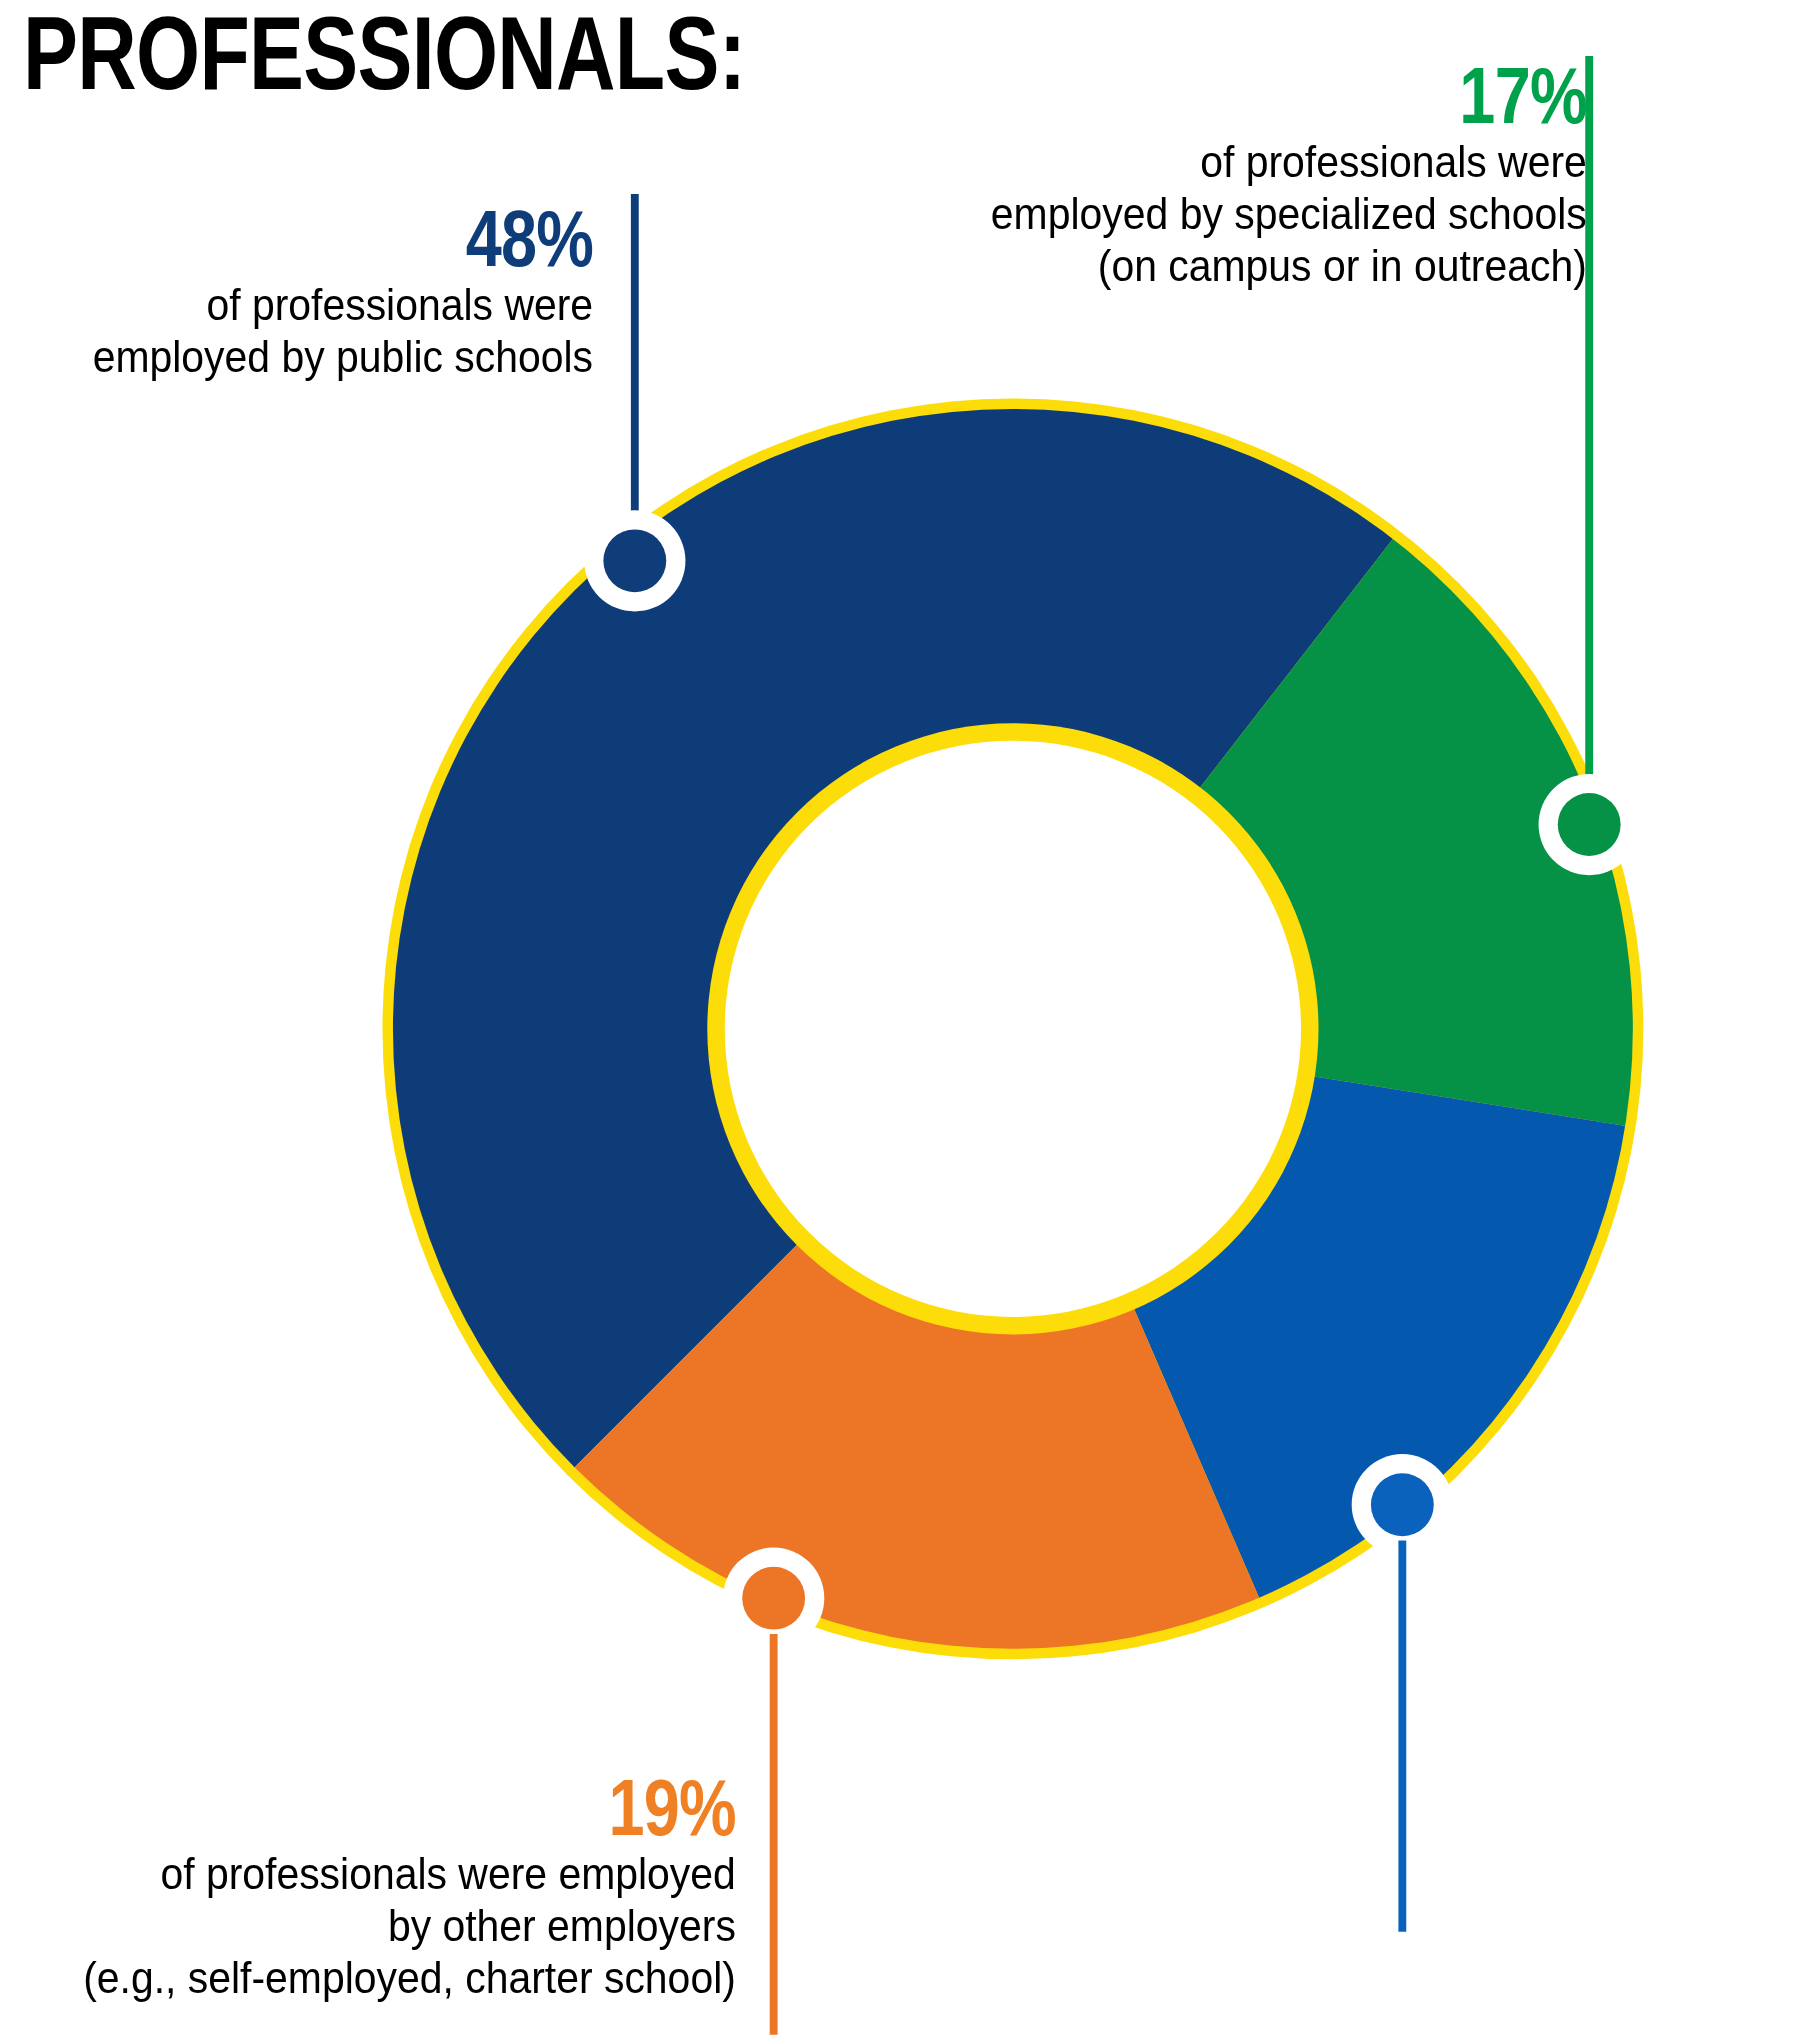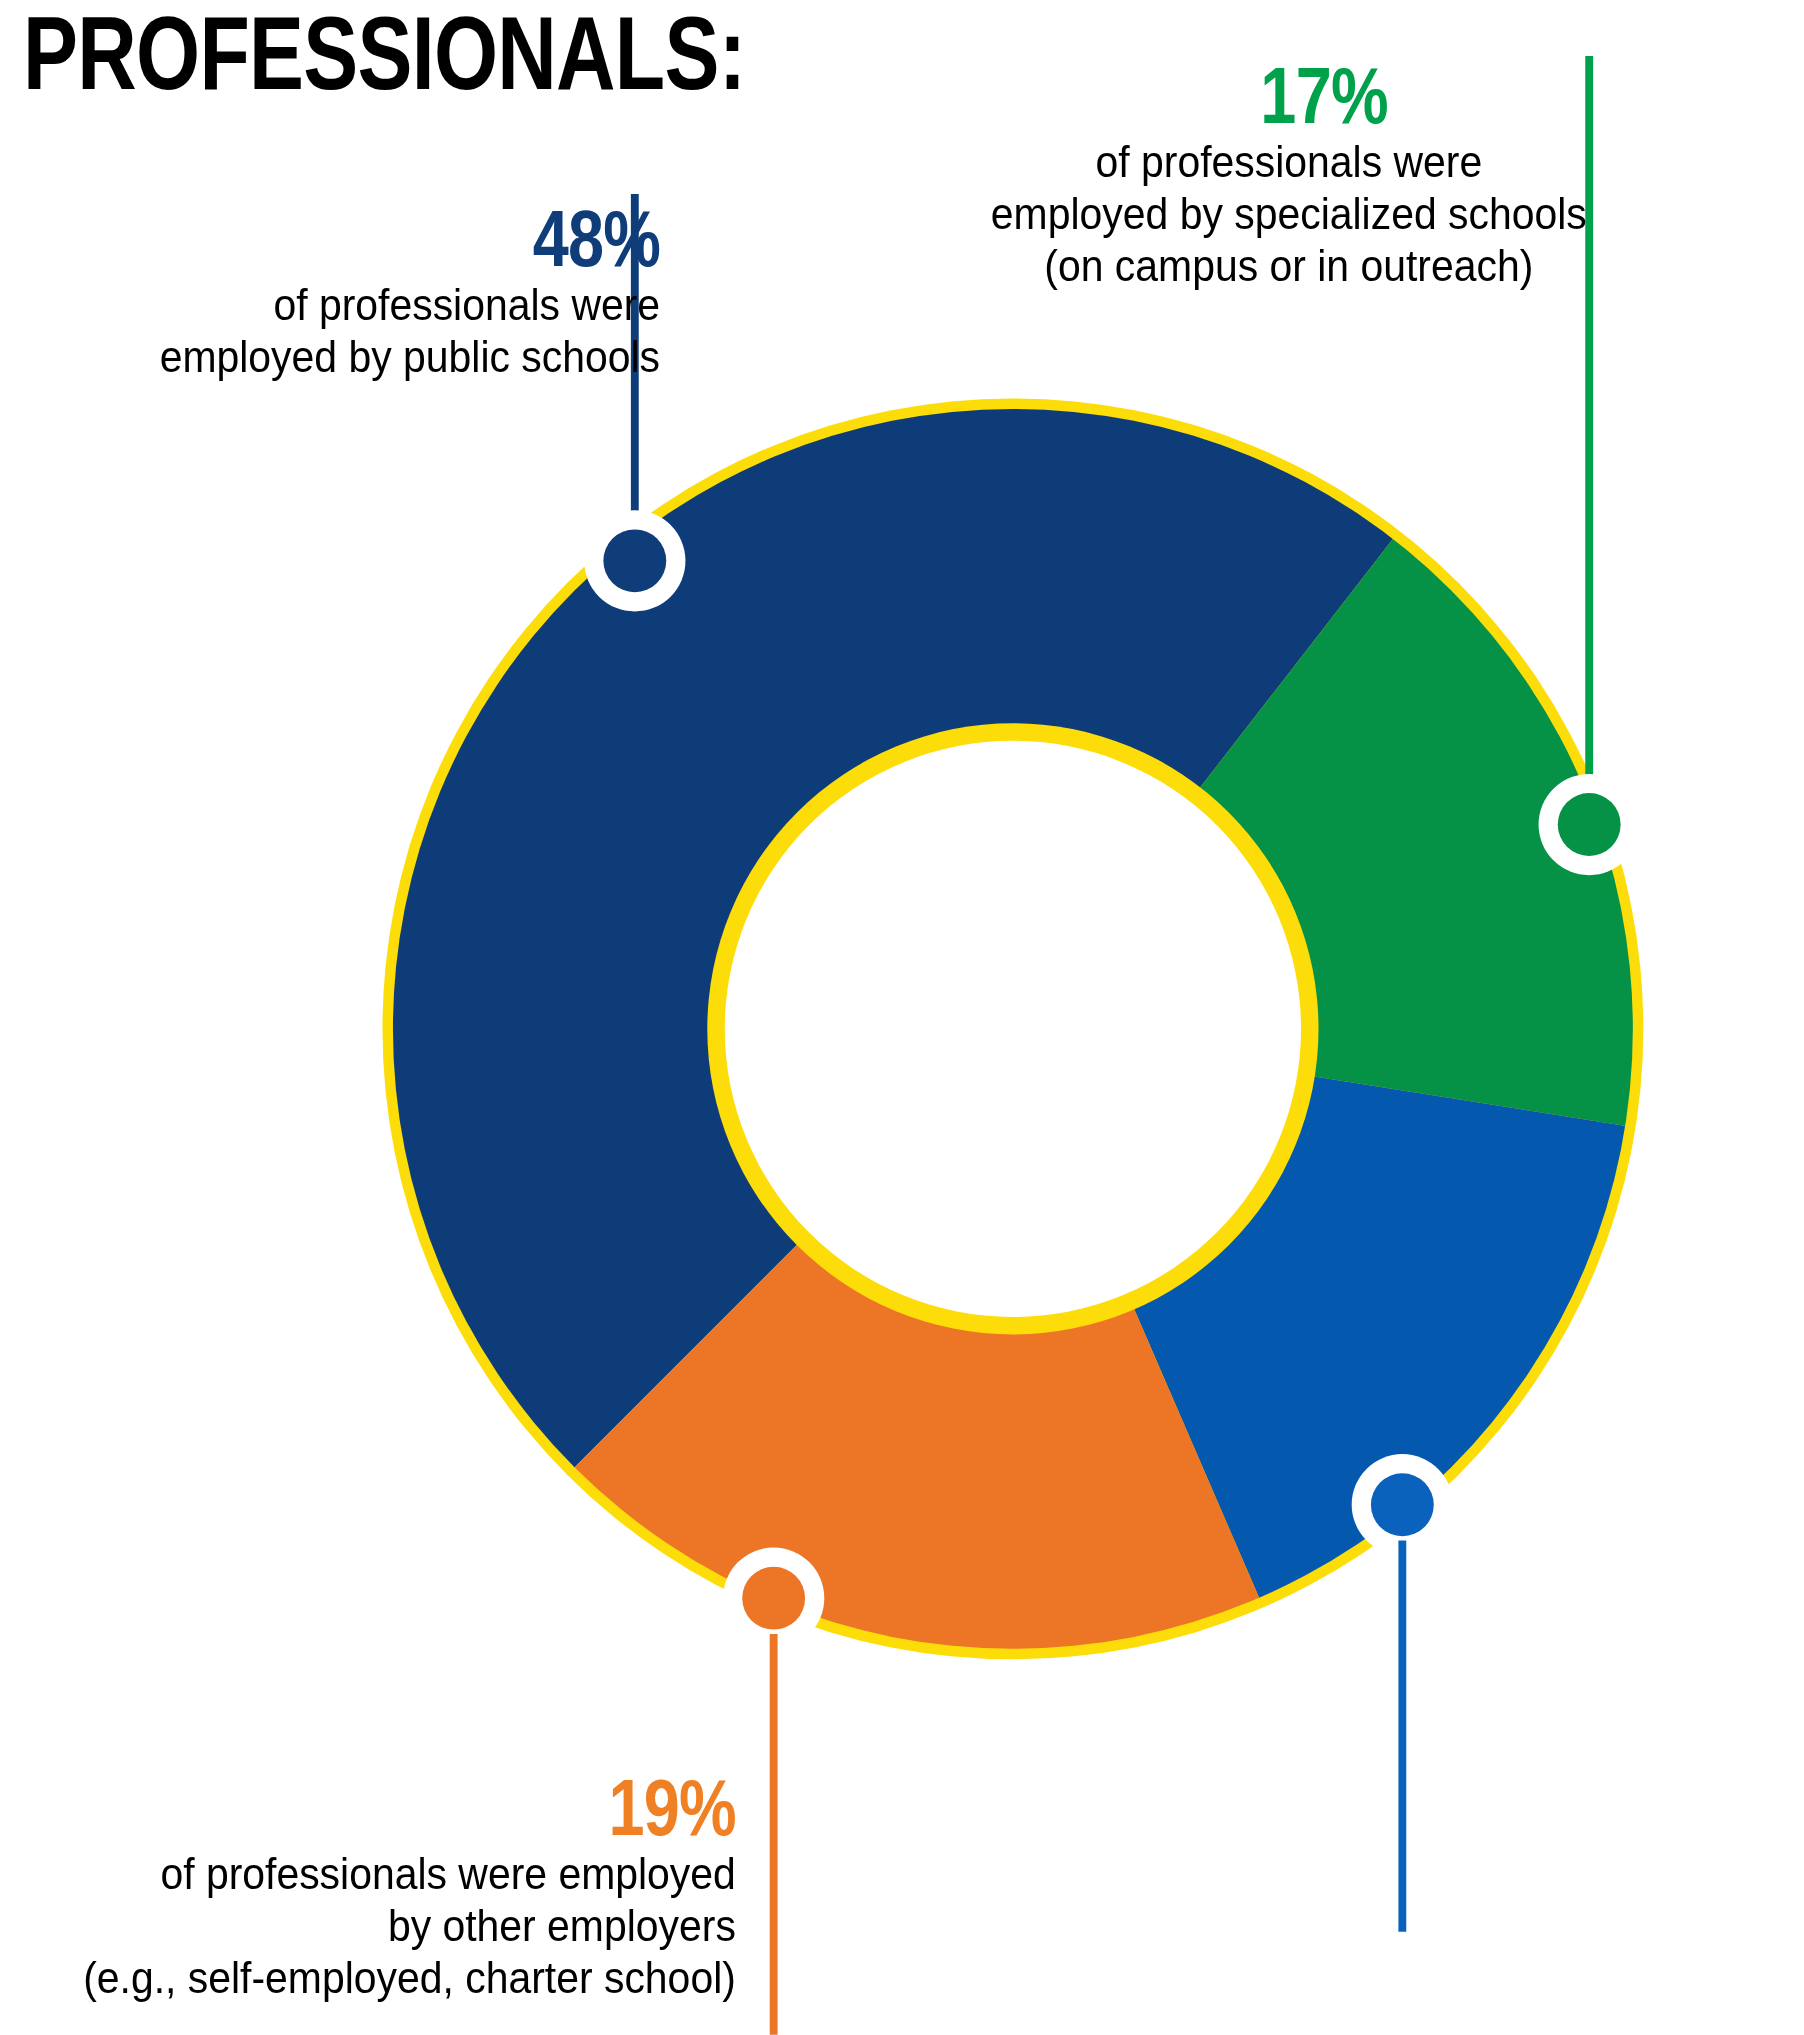--- a/index.html
+++ b/index.html
@@ -77,22 +77,22 @@
   
   .callout.align-right { text-align: right; }
   .callout.align-right .pct { transform-origin: right top; }
   .callout.align-right .desc { transform-origin: right top; }
   
   .callout.align-left { text-align: left; }
   .callout.align-left .pct { transform-origin: left top; }
   .callout.align-left .desc { transform-origin: left top; }
 
   
-  #callout-public   { right: 1144px; top: 199px; }
-  #callout-special  { right: 217px;  top: 56px; text-align: center;  }
+  #callout-public   { right: 1211px; top: 199px; }
+  #callout-special  { right: 217px;  top: 56px;  }
   #callout-coops    { left: 1425px;  top: 1677px; }
   #callout-other    { right: 1068px; top: 1768px; }
 
   .pct-navy   { color: #0E3D79; }
   .pct-green  { color: #00A14B; }
   .pct-blue   { color: #0A62BC; }
   .pct-orange { color: #F08024; }
 </style>
 </head>
 <body>

